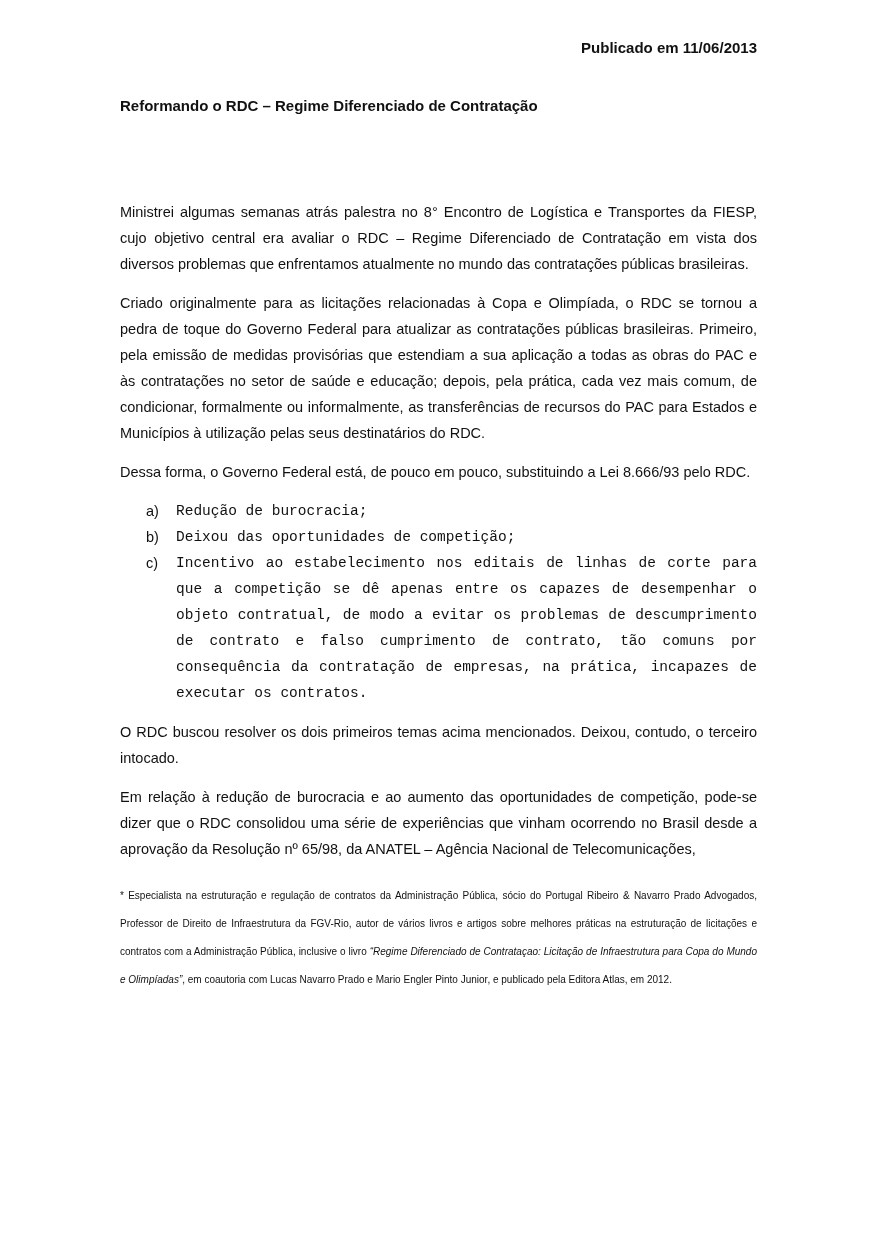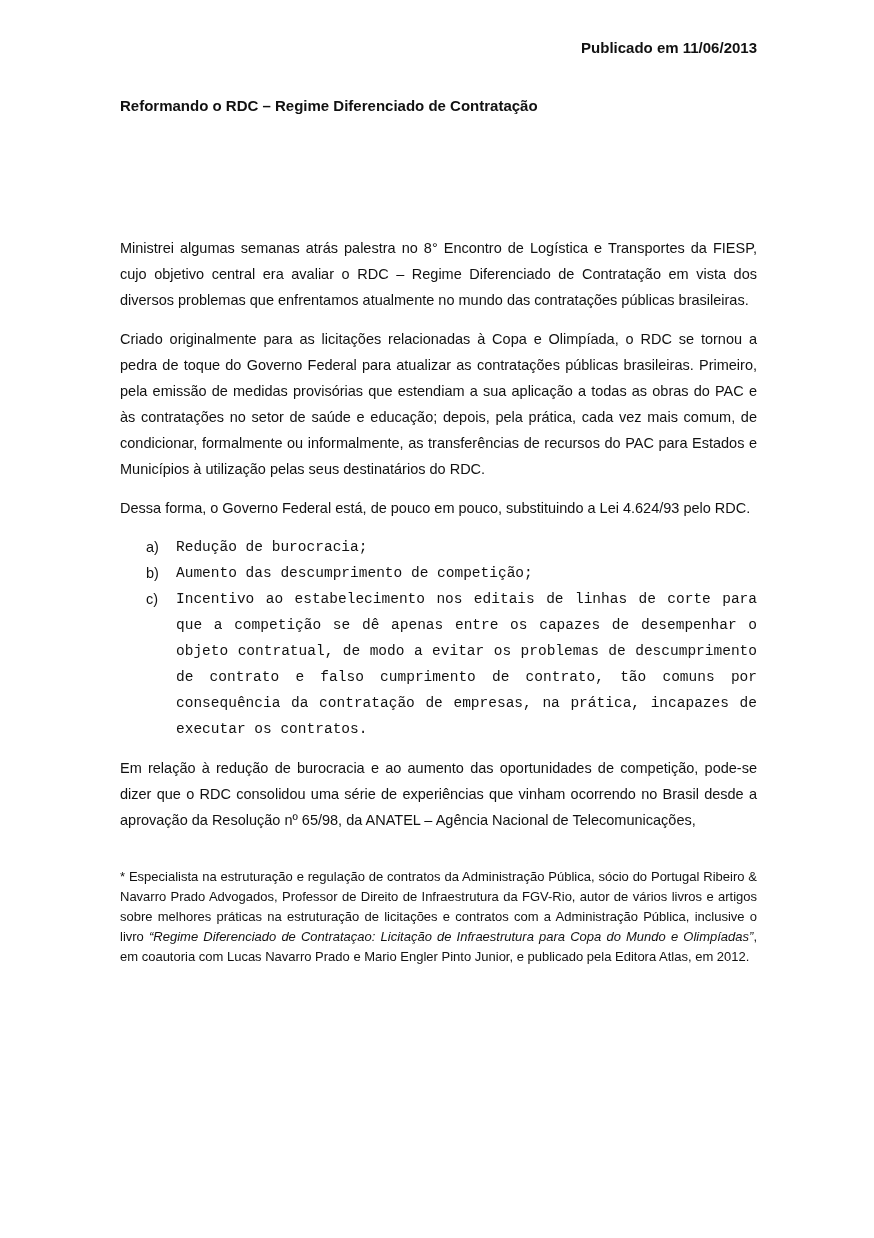--- a/index.html
+++ b/index.html
@@ -41,21 +41,21 @@
     font-size: 15px;
     line-height: 20px;
   }
   .body-p {
     margin: 13px 0 0 0;
     font-size: 14.5px;
     line-height: 26px;
     text-align: justify;
   }
   .body-p.first {
-    margin-top: 119px;
+    margin-top: 83px;
   }
   .alpha-list {
     margin: 13px 0 0 26px;
     padding: 0;
     list-style: none;
   }
   .list-item {
     display: flex;
     font-size: 14.5px;
     line-height: 26px;
@@ -63,61 +63,62 @@
   .list-item .marker {
     width: 30px;
     flex: 0 0 30px;
   }
   .list-item .item-text {
     flex: 1 1 auto;
     text-align: justify;
     font-family: Liberation Mono, monospace;
   }
   .footnote {
-    margin-top: 34px;
-    font-size: 13px;
-    line-height: 20px;
+    margin-top: 20px;
+    font-size: 10px;
+    line-height: 28px;
     text-align: justify;
   }
   .footnote .italic {
     font-style: italic;
   }
 </style>
 </head>
 <body>
 
 <div class="page">
 
   <div class="published">Publicado em 11/06/2013</div>
 
   <div class="title">Reformando o RDC – Regime Diferenciado de Contratação</div>
 
 
   <p class="body-p first">Ministrei algumas semanas atrás palestra no 8° Encontro de Logística e Transportes da FIESP, cujo objetivo central era avaliar o RDC – Regime Diferenciado de Contratação em vista dos diversos problemas que enfrentamos atualmente no mundo das contratações públicas brasileiras.</p>
 
   <p class="body-p">Criado originalmente para as licitações relacionadas à Copa e Olimpíada, o RDC se tornou a pedra de toque do Governo Federal para atualizar as contratações públicas brasileiras. Primeiro, pela emissão de medidas provisórias que estendiam a sua aplicação a todas as obras do PAC e às contratações no setor de saúde e educação; depois, pela prática, cada vez mais comum, de condicionar, formalmente ou informalmente, as transferências de recursos do PAC para Estados e Municípios à utilização pelas seus destinatários do RDC.</p>
 
-  <p class="body-p">Dessa forma, o Governo Federal está, de pouco em pouco, substituindo a Lei 4.624/93 pelo RDC.</p>
+  <p class="body-p">Dessa forma, o Governo Federal está, de pouco em pouco, substituindo a Lei 8.666/93 pelo RDC.</p>
 
 
   <ol class="alpha-list">
     <li class="list-item">
       <span class="marker">a)</span>
       <span class="item-text">Redução de burocracia;</span>
     </li>
     <li class="list-item">
       <span class="marker">b)</span>
-      <span class="item-text">Aumento das descumprimento de competição;</span>
+      <span class="item-text">Deixou das oportunidades de competição;</span>
     </li>
     <li class="list-item">
       <span class="marker">c)</span>
       <span class="item-text">Incentivo ao estabelecimento nos editais de linhas de corte para que a competição se dê apenas entre os capazes de desempenhar o objeto contratual, de modo a evitar os problemas de descumprimento de contrato e falso cumprimento de contrato, tão comuns por consequência da contratação de empresas, na prática, incapazes de executar os contratos.</span>
     </li>
   </ol>
 
+  <p class="body-p">O RDC buscou resolver os dois primeiros temas acima mencionados. Deixou, contudo, o terceiro intocado.</p>
 
   <p class="body-p">Em relação à redução de burocracia e ao aumento das oportunidades de competição, pode-se dizer que o RDC consolidou uma série de experiências que vinham ocorrendo no Brasil desde a aprovação da Resolução nº 65/98, da ANATEL – Agência Nacional de Telecomunicações,</p>
 
   <div class="footnote">
     <span>* Especialista na estruturação e regulação de contratos da Administração Pública, sócio do Portugal Ribeiro &amp; Navarro Prado Advogados, Professor de Direito de Infraestrutura da FGV-Rio, autor de vários livros e artigos sobre melhores práticas na estruturação de licitações e contratos com a Administração Pública, inclusive o livro </span><span class="italic">“Regime Diferenciado de Contrataçao: Licitação de Infraestrutura para Copa do Mundo e Olimpíadas”</span><span>, em coautoria com Lucas Navarro Prado e Mario Engler Pinto Junior, e publicado pela Editora Atlas, em 2012.</span>
   </div>
 
 </div>
 
 </body></html>

